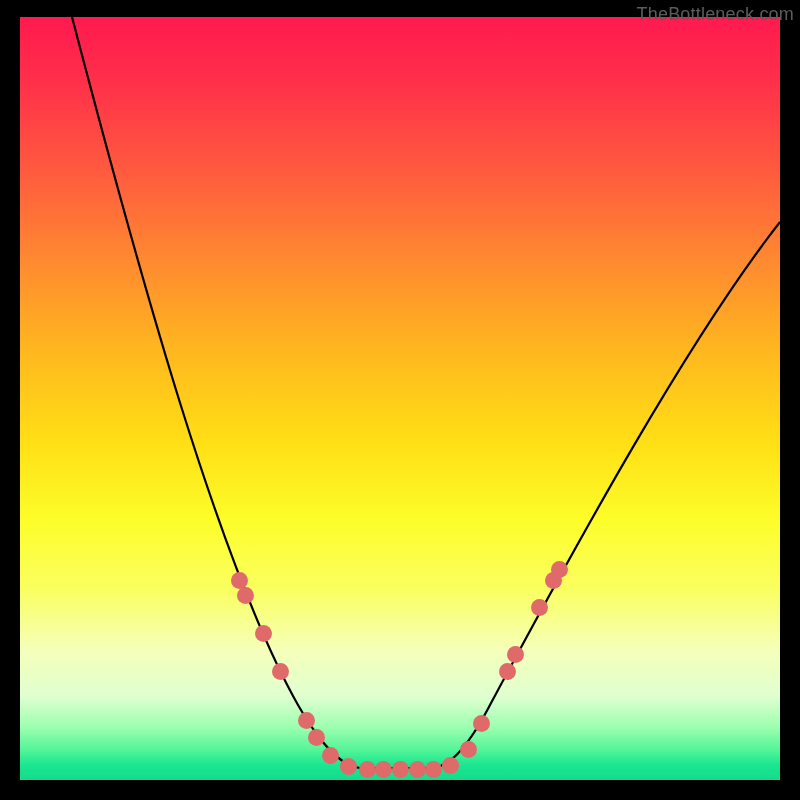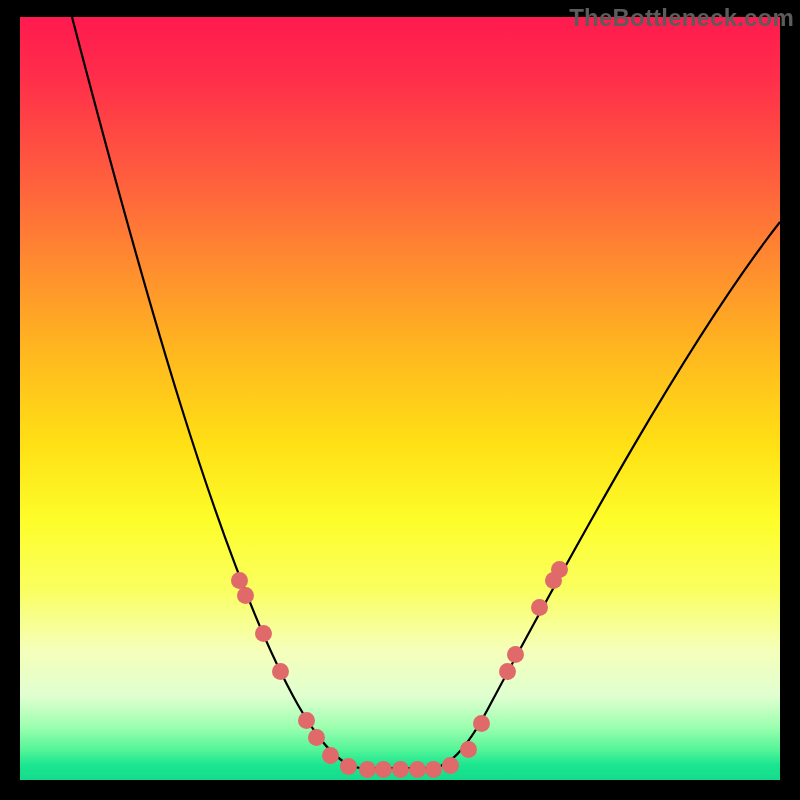--- a/index.html
+++ b/index.html
@@ -40,22 +40,22 @@
       #55f598 96%,
       #1be690 98%,
       #14db8c 100%
     );
   }
   .watermark {
     position: absolute;
     top: 4px;
     right: 6px;
     color: #5c5c5c;
-    font-size: 24px;
-    font-weight: 700;
+    font-size: 18px;
+    font-weight: 400;
     letter-spacing: 0.2px;
     z-index: 50;
     user-select: none;
   }
   svg.curves {
     position: absolute;
     left: 0;
     top: 0;
     width: 100%;
     height: 100%;

